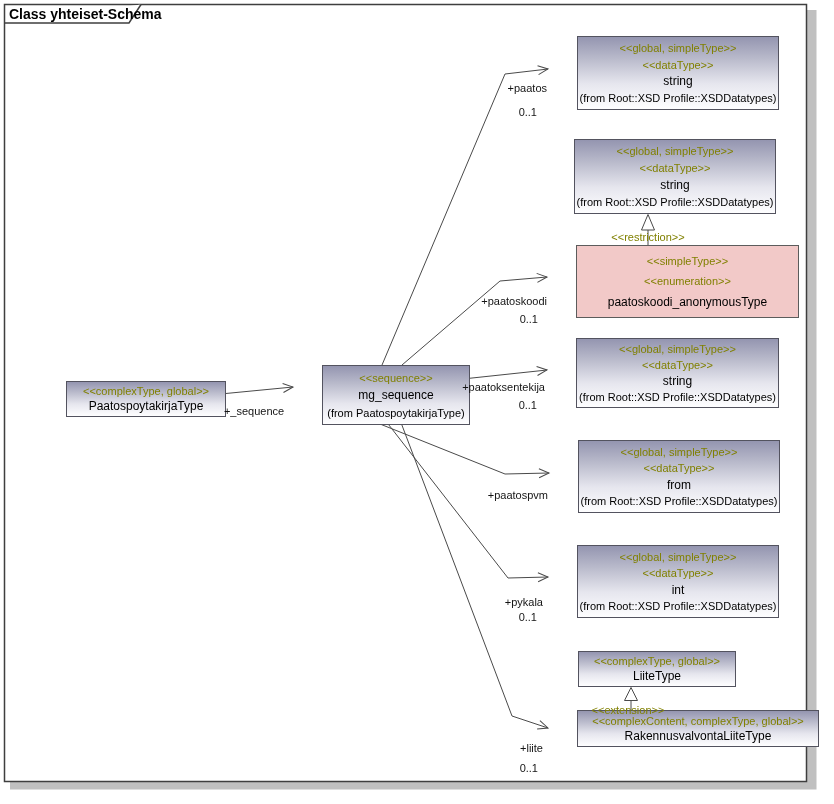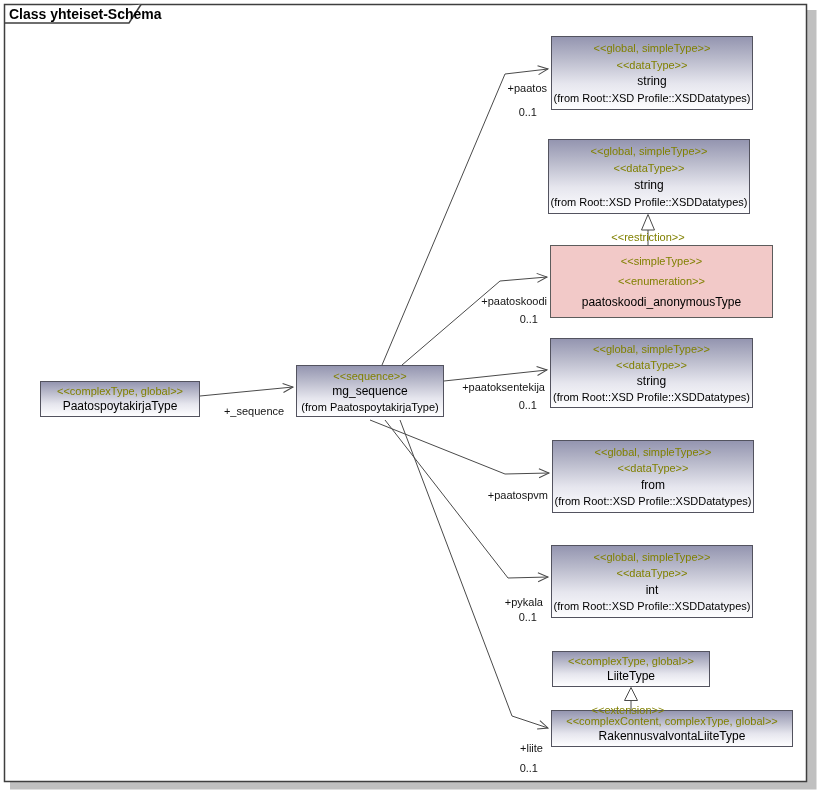--- a/index.html
+++ b/index.html
@@ -5,21 +5,21 @@
   html,body{margin:0;padding:0;background:#ffffff;}
   body{font-family:"Liberation Sans", sans-serif;}
   #stage{position:relative;width:834px;height:804px;background:#ffffff;overflow:hidden;}
   #wires{position:absolute;left:0;top:0;width:834px;height:804px;}
 
   .uml-box{
     position:absolute;box-sizing:border-box;
     border:1px solid #53535f;
     background:linear-gradient(to bottom,#9495b0 0%,#b9bacb 30%,#e6e6ee 65%,#fefeff 100%);
     display:flex;flex-direction:column;justify-content:space-evenly;align-items:center;
-    text-align:center;padding:2px 20px;
+    text-align:center;padding:2px 20px;margin-left:26px;
   }
   .uml-box.pink{background:#f2c9c8;border-color:#5c5c5c;}
   .st{font-size:11px;line-height:15px;color:#808000;white-space:nowrap;}
   .nm{font-size:12px;line-height:15px;font-weight:normal;color:#000000;white-space:nowrap;}
   .frm{font-size:11px;line-height:14px;color:#000000;white-space:nowrap;}
 
   .elabel{position:absolute;font-size:11px;color:#141414;white-space:nowrap;margin-top:10px;}
   .elabel.right{text-align:right;}
   .elabel.center{text-align:center;}
   .olive{color:#808000;}
@@ -56,21 +56,21 @@
     <path d="M631,687.5 L637.5,700.5 L624.5,700.5 Z" fill="#ffffff" stroke="#4a4a4a" stroke-width="1"></path>
   </svg>
 
   <div id="frame-title">Class yhteiset-Schema</div>
 
   <div class="uml-box" style="left:40px;top:381px;width:160px;height:36px;">
     <div class="st">&lt;&lt;complexType, global&gt;&gt;</div>
     <div class="nm">PaatospoytakirjaType</div>
   </div>
 
-  <div class="uml-box" style="left:296px;top:365px;width:148px;height:52px;">
+  <div class="uml-box" style="left:296px;top:365px;width:148px;height:60px;">
     <div class="st">&lt;&lt;sequence&gt;&gt;</div>
     <div class="nm">mg_sequence</div>
     <div class="frm">(from PaatospoytakirjaType)</div>
   </div>
 
   <div class="uml-box" style="left:551px;top:36px;width:202px;height:74px;">
     <div class="st">&lt;&lt;global, simpleType&gt;&gt;</div>
     <div class="st">&lt;&lt;dataType&gt;&gt;</div>
     <div class="nm">string</div>
     <div class="frm">(from Root::XSD Profile::XSDDatatypes)</div>

